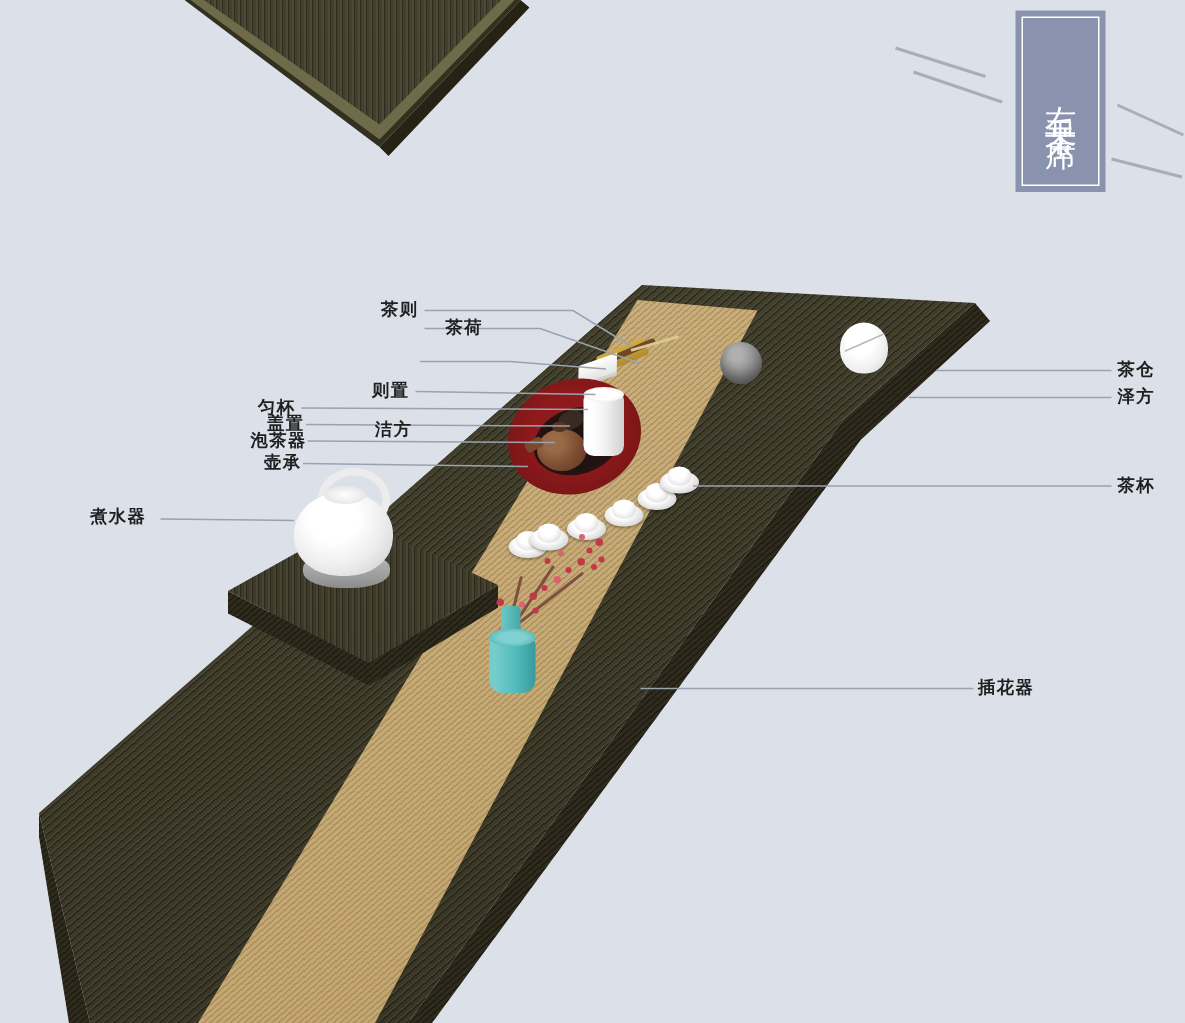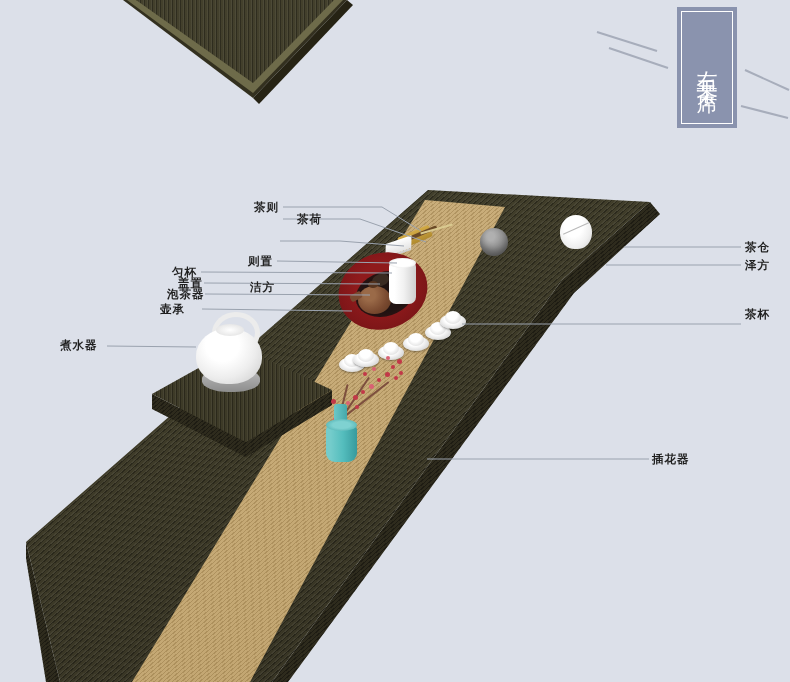--- a/index.html
+++ b/index.html
@@ -162,25 +162,25 @@
     </g>
   </svg>
 
   <div class="lbl" style="left:254px;top:201px;font-family:Liberation Serif, serif;">茶则</div>
   <div class="lbl" style="left:253px;top:213px;margin-left:44px;">茶荷</div>
   <div class="lbl" style="left:250px;top:233px;margin-top:48px;">洁方</div>
   <div class="lbl" style="left:248px;top:255px;">则置</div>
   <div class="lbl" style="left:172px;top:266px;">匀杯</div>
   <div class="lbl" style="left:178px;top:277px;">盖置</div>
   <div class="lbl" style="left:167px;top:288px;text-align:center;">泡茶器</div>
-  <div class="lbl" style="left:160px;top:303px;">壶承</div>
+  <div class="lbl" style="left:176px;top:303px;">壶承</div>
   <div class="lbl" style="left:60px;top:339px;">煮水器</div>
   <div class="lbl" style="left:745px;top:241px;">茶仓</div>
   <div class="lbl" style="left:745px;top:259px;">泽方</div>
-  <div class="lbl" style="left:745px;top:308px;text-align:center;">茶杯</div>
+  <div class="lbl" style="left:745px;top:318px;text-align:center;">茶杯</div>
   <div class="lbl" style="left:652px;top:453px;">插花器</div>
 
   <div id="title-box">
     <div id="title-inner">
       <div id="title-text">右手茶席</div>
     </div>
   </div>
 
 </div>
 

